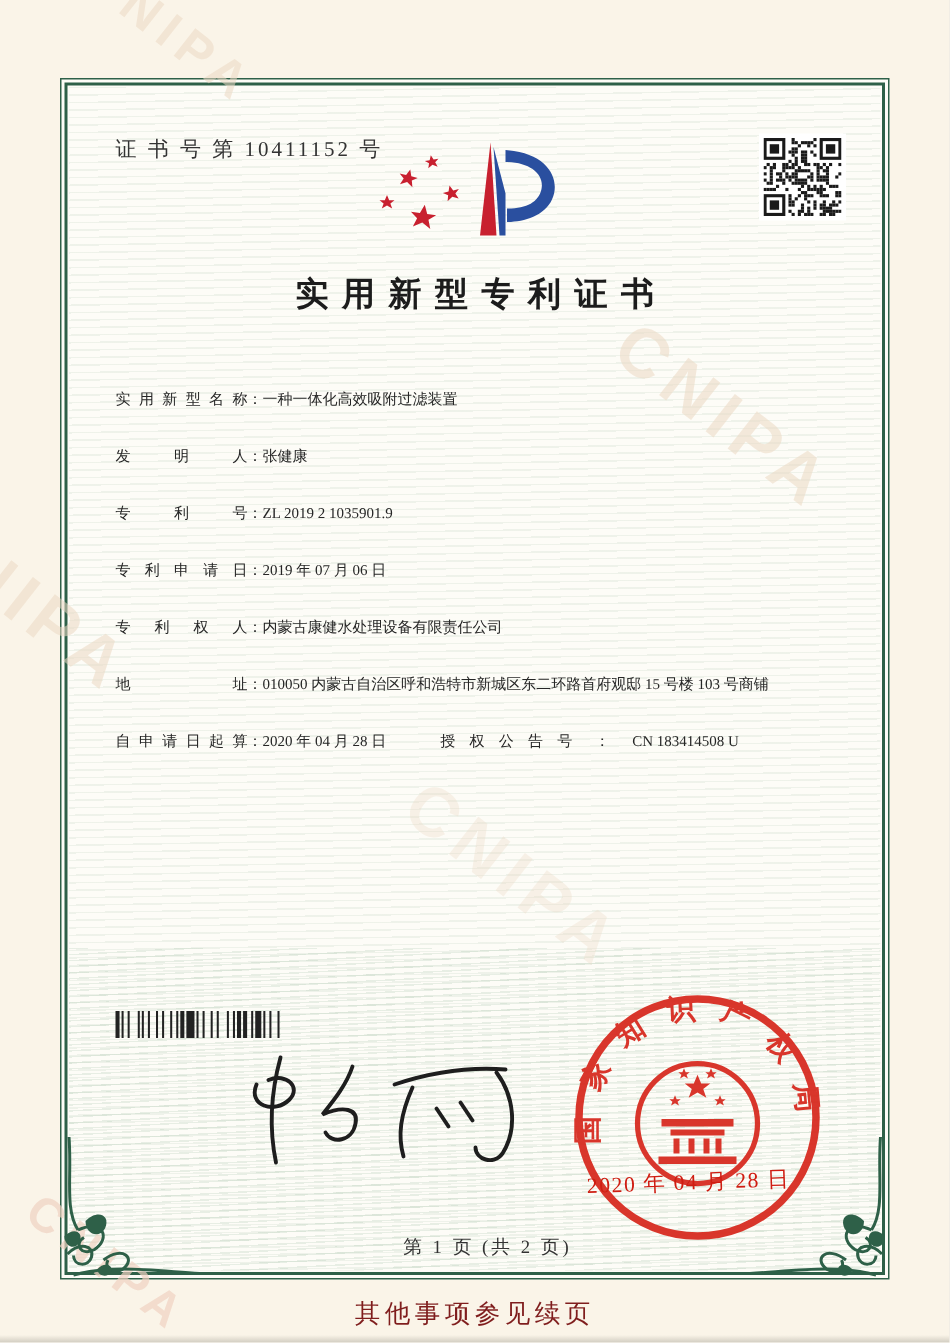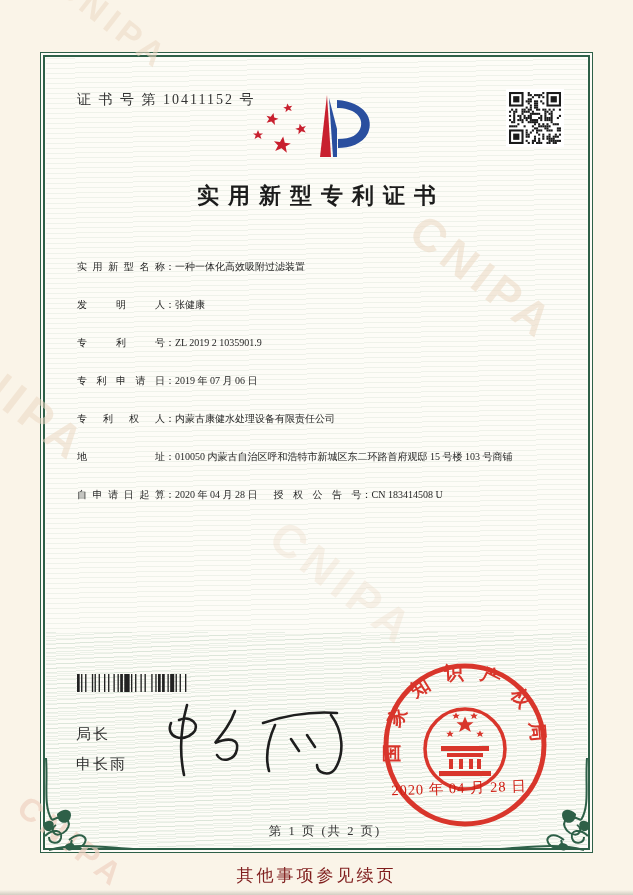--- a/index.html
+++ b/index.html
@@ -37,21 +37,21 @@
   .qr svg{width:100%;height:100%;display:block;}
   .title{position:absolute;left:0;right:0;top:128px;text-align:center;
     font-size:22px;font-weight:700;letter-spacing:9px;text-indent:9px;color:#1c1c1c;}
   
   .fields{position:absolute;left:36px;right:32px;top:203px;font-size:10px;line-height:22px;color:#262626;}
   .frow{display:flex;margin-bottom:16px;}
   .lbl{display:inline-block;width:88px;text-align:justify;text-align-last:justify;flex:none;}
   .colon{flex:none;}
   .val{flex:1;}
   .frow .grp{display:flex;}
-  .grp2{margin-left:16px;}
+  .grp2{margin-left:36px;gap:15px;}
   
   .bodytext{position:absolute;left:36px;right:32px;top:472px;
     font-size:14px;line-height:24px;text-align:justify;color:#333;}
   .bodytext p{margin:0;text-indent:2em;}
   
   .barcode{position:absolute;left:35px;top:620px;width:180px;height:20px;}
   .barcode svg{width:100%;height:100%;display:block;}
   .signer{position:absolute;left:35px;top:666px;font-size:15px;line-height:30px;color:#2f2f2f;
     font-family:"Liberation Sans","DejaVu Sans",sans-serif;letter-spacing:2px;}
   .sig{position:absolute;left:110px;top:640px;width:215px;height:105px;}
@@ -383,24 +383,20 @@
             <rect x="82.00000000000001" y="1" width="2.7" height="18" fill="#222"></rect>
             <rect x="86.05000000000001" y="1" width="2.7" height="18" fill="#222"></rect>
             <rect x="91.45000000000002" y="1" width="1.35" height="18" fill="#222"></rect>
             <rect x="94.15" y="1" width="4.050000000000001" height="18" fill="#222"></rect>
             <rect x="99.55" y="1" width="1.35" height="18" fill="#222"></rect>
             <rect x="103.6" y="1" width="1.35" height="18" fill="#222"></rect>
             <rect x="108.99999999999999" y="1" width="1.35" height="18" fill="#222"></rect>
           </svg>
         </div>
 
-      <div class="signer">
-        <div>局长</div>
-        <div>申长雨</div>
-      </div>
 
       <svg class="sig" viewBox="0 0 215 105">
         <g fill="none" stroke="#1e1e1e" stroke-width="2.6" stroke-linecap="round">
           <path d="M36,12 C30,34 28,58 33,82"></path>
           <path d="M20,30 C14,44 32,50 42,40 C50,32 40,22 28,27"></path>
           <path d="M84,18 C80,30 72,40 64,50 C78,44 88,46 86,56 C84,68 70,70 66,62"></path>
           <path d="M112,30 C136,22 160,18 186,20"></path>
           <path d="M124,32 C116,50 114,64 118,78"></path>
           <path d="M180,22 C192,38 194,60 184,76 C178,84 166,80 166,72"></path>
           <path d="M140,46 l8,12"></path>

